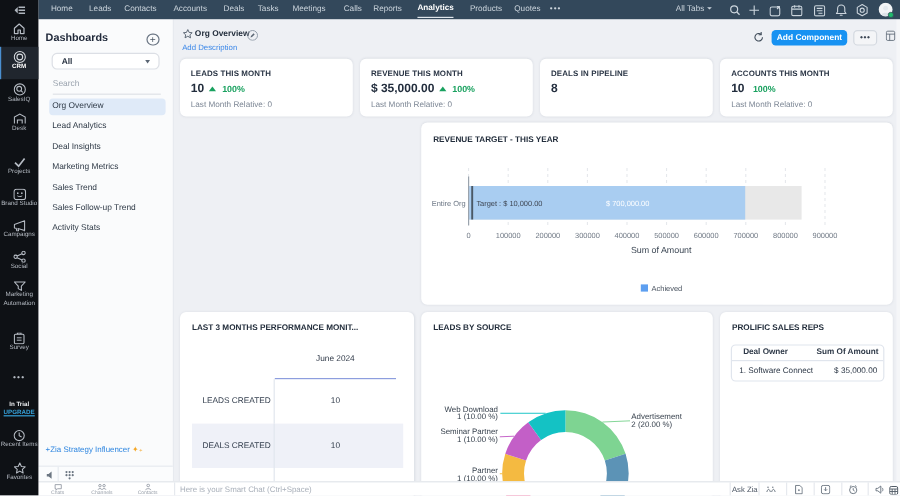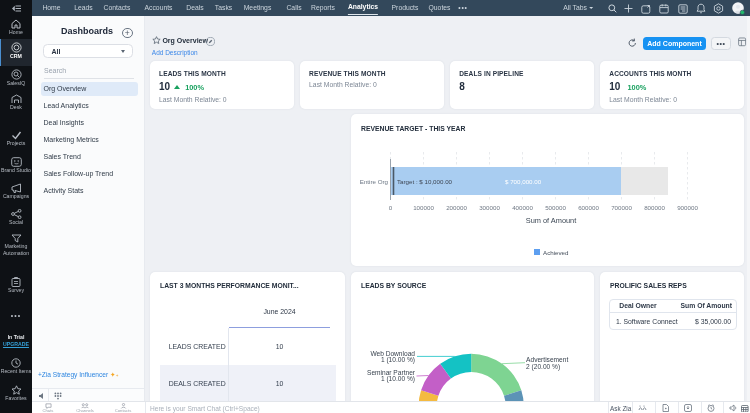--- a/index.html
+++ b/index.html
@@ -14,33 +14,33 @@
 .ai svg { display:block; margin:0 auto; }
 #crmblock { position:absolute; top:39px; height:27px; width:32px; background:#20262e; border-left:1.5px solid #4a8fd0; }
 
 
 #topnav { left:32px; top:0; width:718px; height:16px; background:#33485b; z-index:25; }
 #topnav .tab { position:absolute; top:0; color:#ccd5dd; font-size:6.8px; line-height:16px; white-space:nowrap; transform:translateX(-50%); }
 #topnav .tab.active { color:#fff; font-weight:bold; border-bottom:1px solid #dfe6ec; line-height:14px; height:15px;}
 
 
 #dashpanel { left:32px; top:16px; width:113px; height:385px; background:#fafbfc; border-right:1px solid #e7eaef; z-index:20; }
-#dashpanel h1 { font-size:9px; color:#20293a; padding:10px 0 0 29px; }
+#dashpanel h1 { font-size:9px; color:#20293a; padding:10px 0 0 6px; }
 #plus { position:absolute; left:90px; top:11.5px; width:10.5px; height:10.5px; border:1px solid #6b7684; border-radius:50%; color:#4c5764; font-size:8.5px; line-height:8.5px; text-align:center; }
 .dd { position:absolute; left:11.4px; top:27.8px; width:90px; height:14.3px; background:#fff; border:1px solid #dcdfe5; border-radius:4.5px; font-size:7px; font-weight:bold; color:#2a3443; line-height:13px; padding-left:7px; }
 .dd:after { content:""; position:absolute; right:7px; top:5.5px; border-left:2.6px solid transparent; border-right:2.6px solid transparent; border-top:3.2px solid #5a6573; }
 .search { position:absolute; left:12px; top:51px; width:90px; border-bottom:1px solid #dfe2e7; font-size:7px; color:#9aa3ae; padding-bottom:4px; }
 .dlist { position:absolute; left:8.7px; top:65.6px; width:97px; }
 .dlist .it { font-size:7px; color:#2f3a47; padding-left:2.8px; height:17.1px; line-height:16.5px; border-radius:3px; white-space:nowrap; }
 .dlist .it.sel { background:#dfeaf8; height:14.5px; line-height:14.5px; margin-bottom:1.5px; }
 #ziainf { position:absolute; left:6px; top:355px; font-size:6.6px; color:#2e86e0; white-space:nowrap; }
 #chatstrip { position:absolute; left:0; top:371.5px; width:112px; height:13.5px; border-top:1px solid #e7eaef; background:#fbfcfd; }
 
 
-#main { left:145px; top:28px; width:605px; height:385px; background:#eef0f4; }
+#main { left:145px; top:16px; width:605px; height:385px; background:#eef0f4; }
 #hdr { position:absolute; left:5px; top:4px; right:4px; height:26px; }
 #hdr .title { position:absolute; left:12.4px; top:4.5px; font-size:7px; font-weight:bold; color:#1f2a38; }
 #adddesc { position:absolute; left:1.8px; top:17px; font-size:6.5px; color:#3b87e8; }
 #addcomp { position:absolute; left:493px; top:4.5px; width:63px; height:13px; background:#1792f2; border-radius:3.5px; color:#fff; font-size:7px; font-weight:bold; text-align:center; line-height:13px; }
 #dots { position:absolute; left:561px; top:4.5px; width:20px; height:13px; background:#f4f5f7; border:1px solid #d4d9e0; border-radius:3.5px; text-align:center; color:#3c4654; font-size:7px; line-height:11px; letter-spacing:0.5px; font-weight:bold;}
 
 
 .cardrow { position:absolute; left:5px; top:33px; display:flex; gap:6.5px; }
 .kpi { width:143.6px; height:47.5px; background:#fff; border-radius:5px; box-shadow:0 0 2px rgba(40,60,90,0.10); padding:9px 0 0 9px; }
 .kpi .t { font-size:6.6px; font-weight:bold; color:#2a3545; letter-spacing:0.1px; }
@@ -294,20 +294,21 @@
   </div>
 
   <div class="cardrow">
     <div class="kpi">
         <div class="t">LEADS THIS MONTH</div>
         <div class="v">10<span class="up"></span><span class="pct">100%</span></div>
         <div class="r">Last Month Relative: 0</div>
       </div>
     <div class="kpi">
         <div class="t">REVENUE THIS MONTH</div>
+        <div class="v">$ 35,000.00<span class="up"></span><span class="pct">100%</span></div>
         <div class="r">Last Month Relative: 0</div>
       </div>
     <div class="kpi">
         <div class="t">DEALS IN PIPELINE</div>
         <div class="v">8</div>
       </div>
     <div class="kpi">
         <div class="t">ACCOUNTS THIS MONTH</div>
         <div class="v">10<span class="pct" style="margin-left:7px;">100%</span></div>
         <div class="r">Last Month Relative: 0</div>

